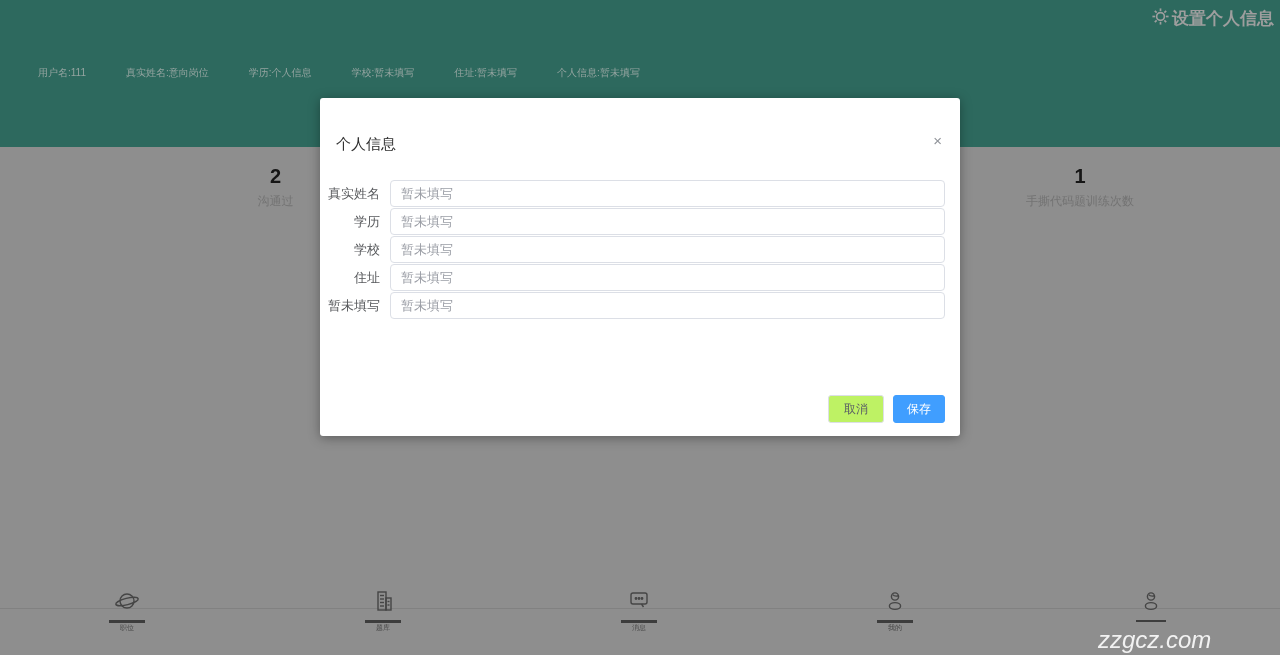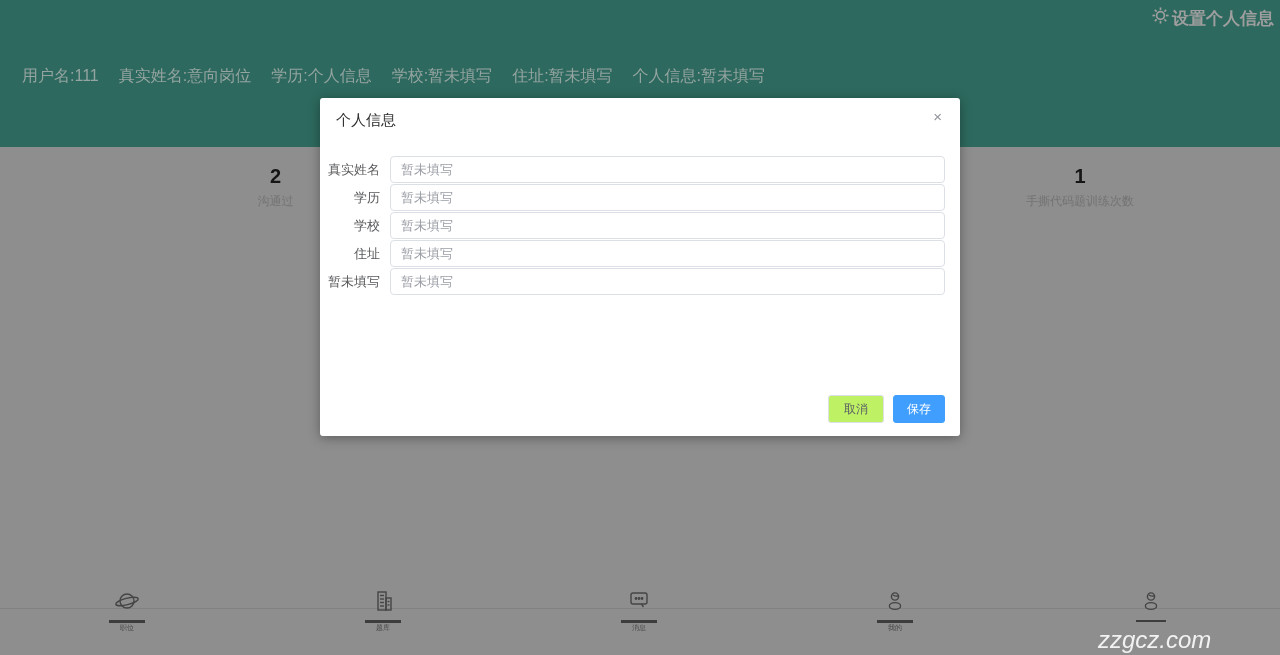--- a/index.html
+++ b/index.html
@@ -1,24 +1,24 @@
 <!DOCTYPE html>
 <html><head>
 <meta charset="utf-8">
 <style>
   * { margin:0; padding:0; box-sizing:border-box; }
   html,body { width:1280px; height:655px; overflow:hidden; }
   body { font-family:"Liberation Sans","DejaVu Sans",sans-serif; position:relative; background:#8e8e8e; }
 
   
   .header { position:absolute; left:0; top:0; width:1280px; height:147px; background:#2d695e; }
-  .settings-link { position:absolute; top:7px; right:6px; display:flex; align-items:flex-start; gap:3px;
+  .settings-link { position:absolute; top:7px; right:6px; display:flex; align-items:flex-end; gap:3px;
                    color:#9e9e9e; font-size:17px; font-weight:700; cursor:pointer; }
-  .user-info { position:absolute; left:22px; top:66px; display:flex; gap:20px;
-               font-size:16px; color:#94a4a0; }
+  .user-info { position:absolute; left:38px; top:66px; display:flex; gap:40px;
+               font-size:10px; color:#94a4a0; }
   .user-info span { white-space:nowrap; }
 
   
   .page-bg { position:absolute; left:0; top:147px; width:1280px; height:508px; background:#8e8e8e; }
   .stat { position:absolute; text-align:center; }
   .stat-1 { left:228px; top:165px; width:95px; }
   .stat-2 { left:1005px; top:165px; width:150px; }
   .stat .num { font-size:20px; font-weight:700; color:#161616; }
   .stat .lbl { margin-top:5px; font-size:12px; color:#737373; }
 
@@ -29,21 +29,21 @@
   .nav-item svg { stroke:#454545; fill:none; stroke-width:1.4; }
   .nav-bar { width:36px; height:3px; background:#3d3d3d; margin-top:1px; }
   .nav-bar.thin { height:2px; width:30px; }
   .nav-lbl { margin-top:1px; font-size:7px; line-height:8px; color:#474747; }
 
   .watermark { position:absolute; left:1098px; top:626px; font-size:24px; color:#f2f2f2;font-style:italic; }
 
   
   .modal { position:absolute; left:320px; top:98px; width:640px; height:338px; background:#ffffff;
            border-radius:3px; box-shadow:0 2px 12px rgba(0,0,0,0.35); }
-  .modal-header { position:relative; padding:13px 16px 0 16px; height:33px; }
+  .modal-header { position:relative; padding:13px 16px 0 16px; height:33px;margin-top:24px; }
   .modal-title { font-size:15px; color:#2e2e2e; }
   .modal-close { position:absolute; top:11px; right:18px; font-size:15px; color:#909399; cursor:pointer;
                  line-height:15px; }
   .modal-body { padding-top:25px; }
   .form-row { display:flex; margin-bottom:1px; padding-left:0; }
   .form-label { width:60px; text-align:right; font-size:13px; color:#57595c; line-height:27px; flex:none; }
   .form-input { margin-left:10px; width:555px; height:27px; border:1px solid #dcdfe6; border-radius:4px;
                 padding:0 10px; font-size:13px; color:#9b9ea6; outline:none; background:#fff;
                 font-family:"Liberation Sans","DejaVu Sans",sans-serif; }
   .modal-footer { position:absolute; right:15px; bottom:13px; display:flex; gap:9px; }

